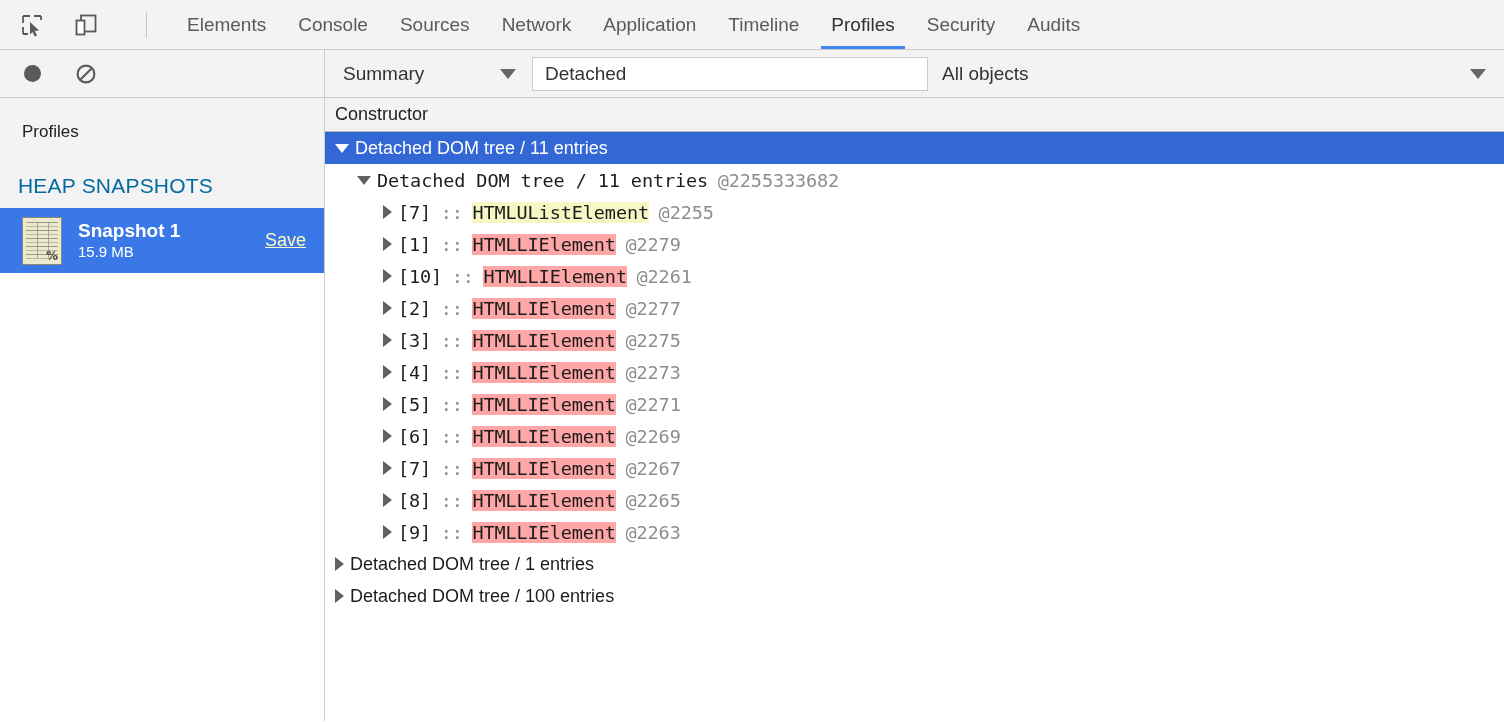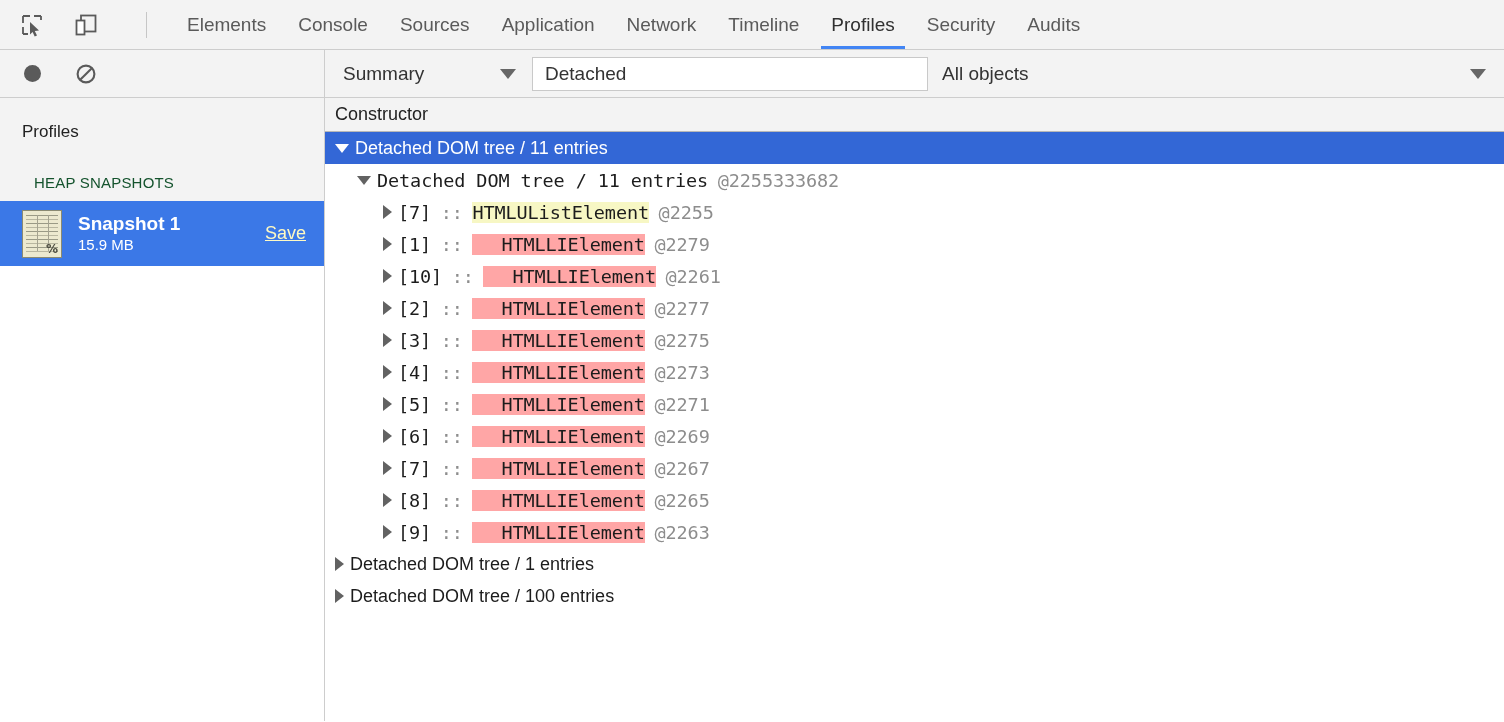--- a/index.html
+++ b/index.html
@@ -115,24 +115,24 @@
     height: 17px;
     border-radius: 50%;
     background: #5a5a5a;
   }
   .sb-head {
     font-size: 17px;
     color: #222;
     padding: 24px 0 0 22px;
   }
   .sb-section {
-    font-size: 15px;
-    color: #14532d;
+    font-size: 21px;
+    color: #0369a1;
     letter-spacing: 0.2px;
-    padding: 32px 0 10px 34px;
+    padding: 32px 0 10px 18px;
   }
   .snap-row {
     background: #3b78e7;
     height: 65px;
     display: flex;
     align-items: center;
     padding: 0 18px 0 22px;
     box-sizing: border-box;
     cursor: pointer;
   }
@@ -332,21 +332,20 @@
     letter-spacing: -0.1px;
   }
   .row .mono.dim { color: #8d8d8d; }
   .row .mono.hl-yellow {
     background: #f7f7c4;
     color: #1c1c1c;
   }
   .row .mono.hl-red {
     background: #ffa6a6;
     color: #1c1c1c;
-    padding-left: 29px;
   }
   .sp { display: inline-block; width: 0.6em; }
 </style>
 </head>
 <body>
 
 <div class="tabbar">
   <div class="tb-icons">
     <div class="tb-icon">
       <svg width="24" height="24" viewBox="0 0 24 24">
@@ -366,24 +365,24 @@
     <div class="tab">
         <span>Elements</span>
       </div>
     <div class="tab">
         <span>Console</span>
       </div>
     <div class="tab">
         <span>Sources</span>
       </div>
     <div class="tab">
+        <span>Network</span>
+      </div>
+    <div class="tab">
         <span>Application</span>
-      </div>
-    <div class="tab">
-        <span>Network</span>
       </div>
     <div class="tab">
         <span>Timeline</span>
       </div>
     <div class="tab active">
         <span>Profiles</span>
       </div>
     <div class="tab">
         <span>Security</span>
       </div>

